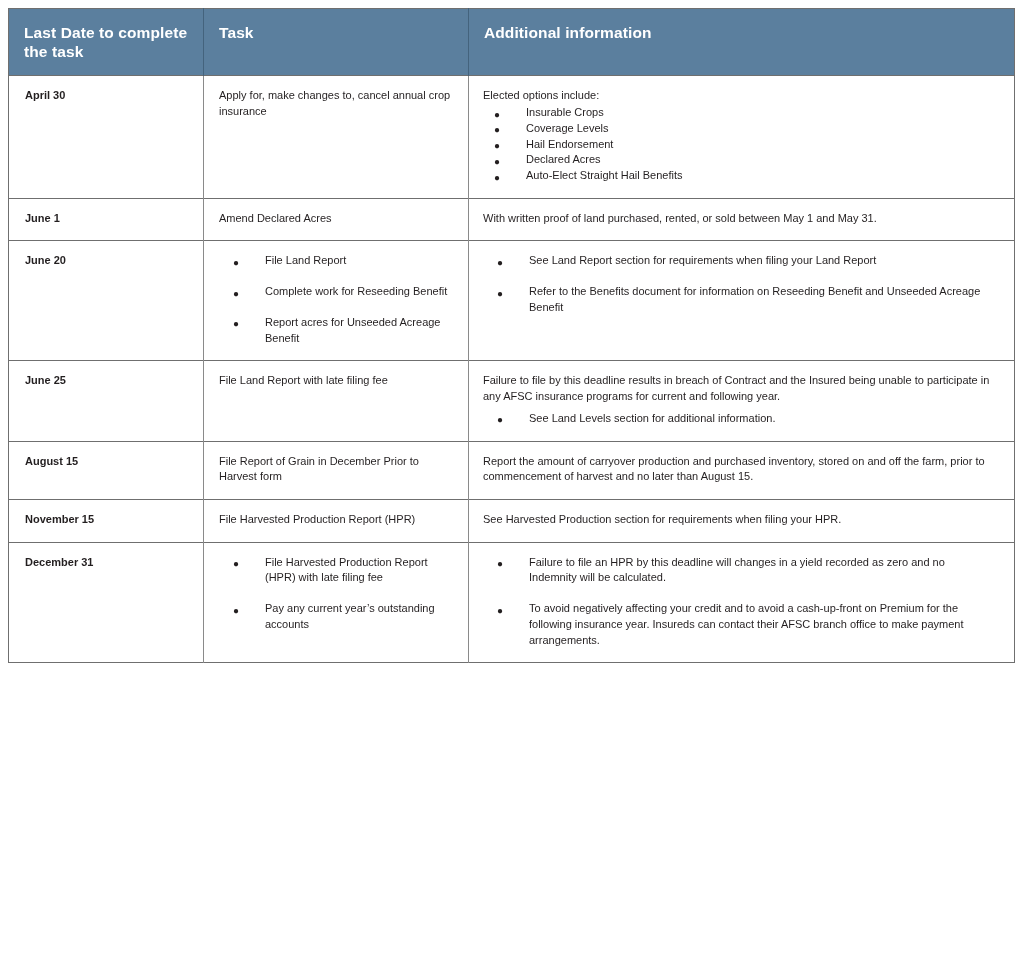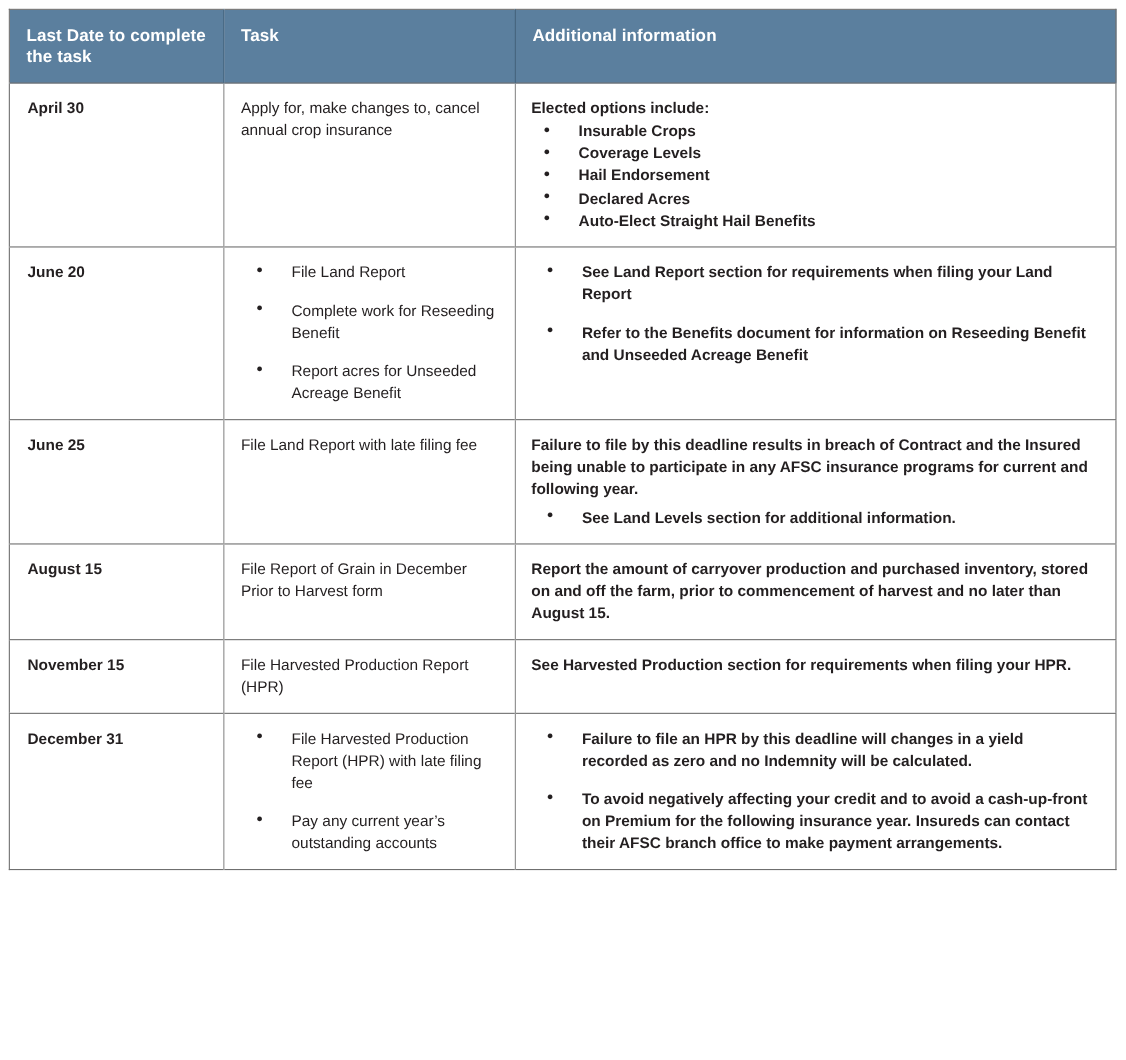--- a/index.html
+++ b/index.html
@@ -43,28 +43,28 @@
     vertical-align: top;
     padding: 14px 14px 14px 15px;
     line-height: 1.24;
     border-right: 1.5px solid #44637d;
     letter-spacing: 0.1px;
   }
   thead th:last-child { border-right: none; }
 
   tbody td {
     vertical-align: top;
-    font-size: 14px;
+    font-size: 11px;
     line-height: 1.43;
     padding: 12px 16px 14px 15px;
     border-top: 1.5px solid #6f6f6f;
     border-right: 1.5px solid #8a8a8a;
     background: #ffffff;
   }
-  tbody td:last-child { border-right: none; font-weight: bold; }
+  tbody td:last-child { border-right: none; }
 
   td.date-cell {
     font-weight: bold;
     white-space: nowrap;
     padding-left: 16px;
   }
 
   td.info-cell { padding-left: 14px; padding-right: 20px; }
 
   .intro-line { margin: 0 0 1px 0; }
@@ -132,20 +132,29 @@
           <ul class="tight indent-sm">
             <li>Insurable Crops</li>
             <li>Coverage Levels</li>
             <li>Hail Endorsement</li>
             <li>Declared Acres</li>
             <li>Auto-Elect Straight Hail Benefits</li>
           </ul>
         </td>
       </tr>
 
+      <tr>
+        <td class="date-cell">June 1</td>
+        <td class="task-cell">
+          <p class="para">Amend Declared Acres</p>
+        </td>
+        <td class="info-cell">
+          <p class="para">With written proof of land purchased, rented, or sold between May 1 and May 31.</p>
+        </td>
+      </tr>
 
       <tr>
         <td class="date-cell">June 20</td>
         <td class="task-cell">
           <ul class="loose">
             <li>File Land Report</li>
             <li>Complete work for Reseeding Benefit</li>
             <li>Report acres for Unseeded Acreage Benefit</li>
           </ul>
         </td>

